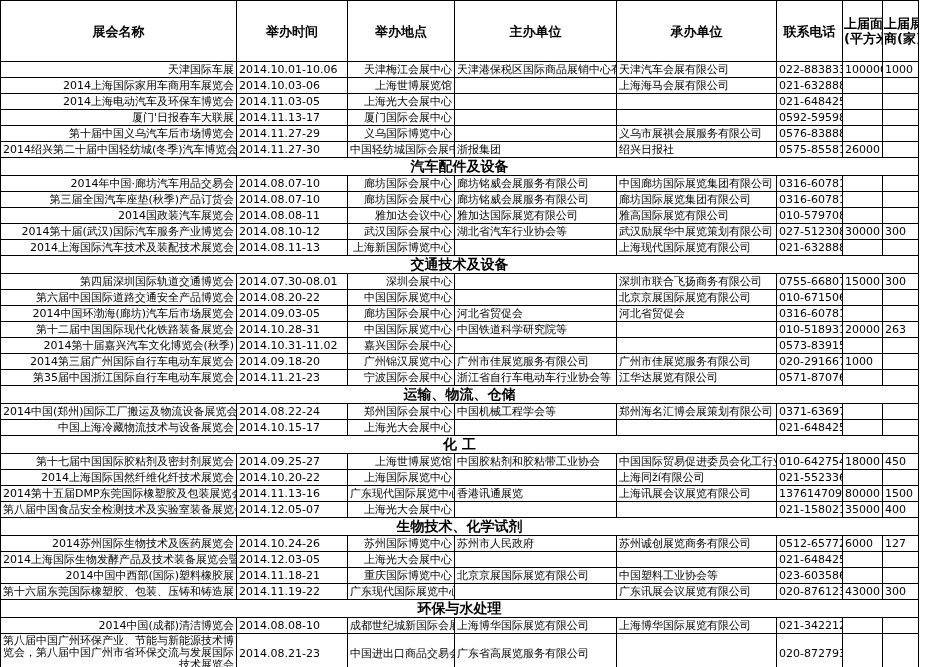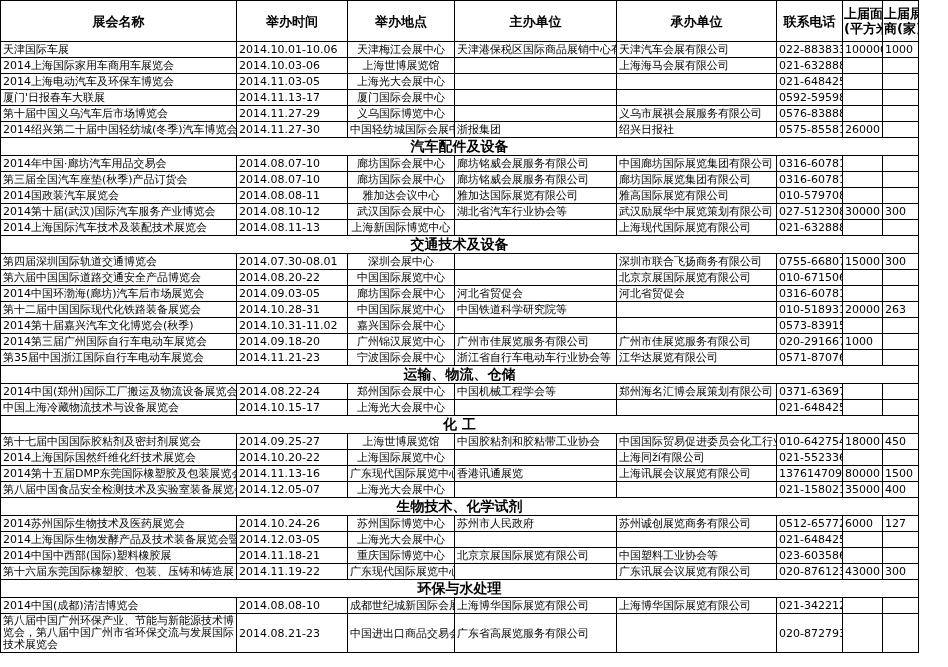--- a/index.html
+++ b/index.html
@@ -41,30 +41,30 @@
     font-size: 11px;
     line-height: 13px;
     overflow: hidden;
     white-space: nowrap;
   }
   table.exhibit thead th {
     text-align: center;
     font-weight: bold;
     font-size: 13px;
     height: 32px;
-    padding: 4px 1px;
+    padding: 14px 1px;
     line-height: 15px;
   }
   th.hdr-small {
     font-size: 11px;
     line-height: 12px;
   }
-  td.name { text-align: left; padding-left: 3px; margin-left: 34px; }
+  td.name { text-align: right; padding-left: 3px; margin-left: 34px; }
   td.date { text-align: left; }
-  td.place { text-align: center; padding-left: 3px; }
+  td.place { text-align: right; padding-left: 3px; }
   td.org { text-align: left; padding-left: 3px; }
   td.host { text-align: left; padding-left: 3px; }
   td.tel { text-align: left; padding-left: 3px; }
   td.area { text-align: left; padding-left: 3px; }
   td.count { text-align: left; padding-left: 3px; }
   td.stars { text-align: center; letter-spacing: 0px; font-size: 10px; }
   tr.section td {
     text-align: center;
     font-weight: bold;
     font-size: 14px;

